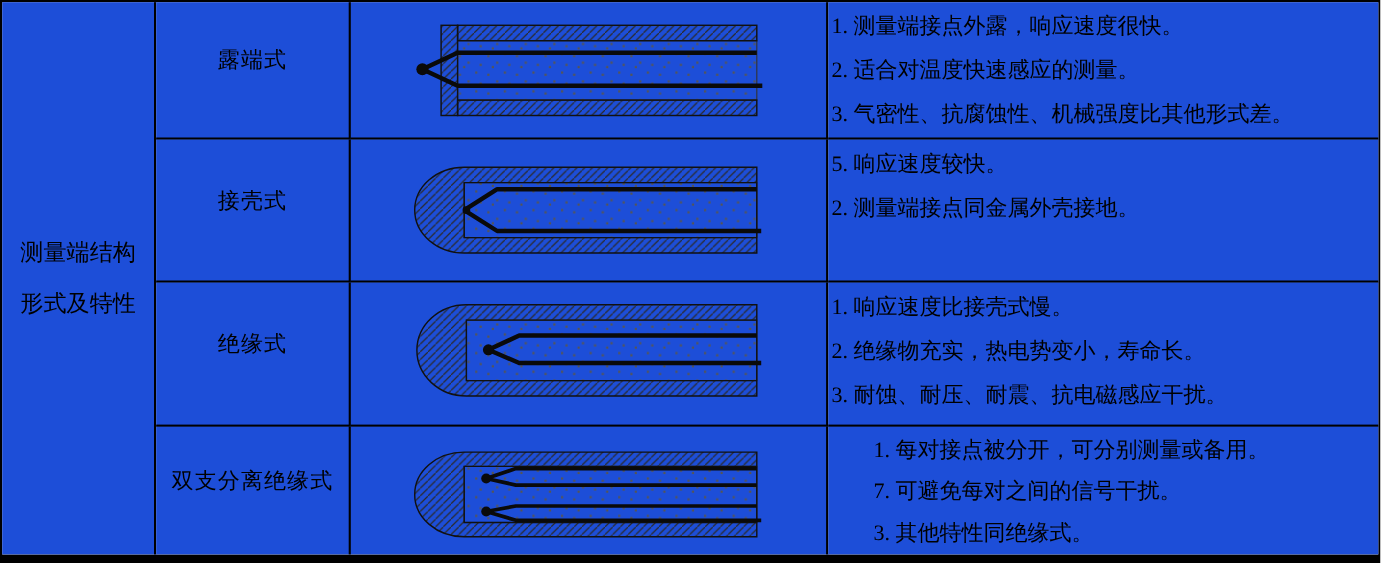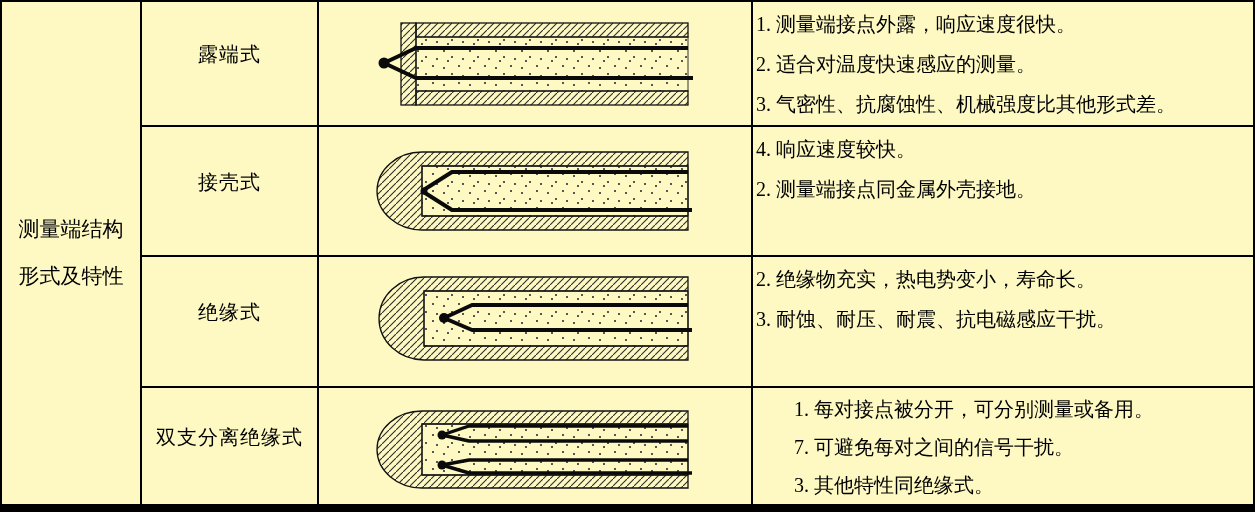--- a/index.html
+++ b/index.html
@@ -13,21 +13,21 @@
     width: 1255px; height: 512px;
     border-left: 2px solid #000;
     border-top: 2px solid #000;
     border-right: 2px solid #000;
     border-bottom: 8px solid #000;
     display: grid;
     grid-template-columns: 140px 177px 434px 1fr;
     grid-template-rows: 125px 130px 131px 116px;
     background: #fff;
   }
-  .cell { background: #fef9c3; }
+  .cell { background: #1d4ed8; }
   .b-r { border-right: 2px solid #000; }
   .b-b { border-bottom: 2px solid #000; }
   .header-cell {
     grid-column: 1; grid-row: 1 / span 4;
     display: flex; flex-direction: column;
     align-items: center; justify-content: center;
     gap: 24px;
     font-size: 21px; line-height: 1.1;
   }
   .type-cell {
@@ -114,21 +114,21 @@
       <rect x="103" y="39" width="266" height="50" fill="url(#s2)" stroke="#333" stroke-width="1"></rect>
 
       <path fill-rule="evenodd" fill="url(#h2)" stroke="#111" stroke-width="1.3" d="M369,25 L103,25 A45,39 0 0 0 103,103 L369,103 Z M103,39 L369,39 L369,89 L103,89 Z"></path>
 
       <polyline points="369,45 133,45 103,64" fill="none" stroke="#0a0a0a" stroke-width="4" stroke-linejoin="round"></polyline>
       <polyline points="373,83 133,83 103,64" fill="none" stroke="#0a0a0a" stroke-width="4" stroke-linejoin="round"></polyline>
       <circle cx="105" cy="64" r="3.5" fill="#0a0a0a"></circle>
     </svg>
   </div>
   <div class="cell features-cell b-b">
-    <div class="feature-line">4. 响应速度较快。</div>
+    <div class="feature-line">5. 响应速度较快。</div>
     <div class="feature-line">2. 测量端接点同金属外壳接地。</div>
   </div>
 
   <div class="cell type-cell b-r b-b">
     <span>绝缘式</span>
   </div>
   <div class="cell diagram-cell b-r b-b">
     <svg width="432" height="129" viewBox="0 0 432 129" xmlns="http://www.w3.org/2000/svg" aria-label="insulated-junction-diagram">
       <defs>
         <pattern id="h3" width="7" height="7" patternUnits="userSpaceOnUse">
@@ -146,20 +146,21 @@
       <rect x="105" y="34" width="264" height="55" fill="url(#s3)" stroke="#333" stroke-width="1"></rect>
 
       <path fill-rule="evenodd" fill="url(#h3)" stroke="#111" stroke-width="1.3" d="M369,20 L105,20 A45,41.5 0 0 0 105,103 L369,103 Z M105,34 L369,34 L369,89 L105,89 Z"></path>
 
       <polyline points="369,48 153,48 125,61" fill="none" stroke="#0a0a0a" stroke-width="4" stroke-linejoin="round"></polyline>
       <polyline points="373,73 153,73 125,61" fill="none" stroke="#0a0a0a" stroke-width="4" stroke-linejoin="round"></polyline>
       <circle cx="125" cy="61" r="5" fill="#0a0a0a"></circle>
     </svg>
   </div>
   <div class="cell features-cell b-b">
+    <div class="feature-line">1. 响应速度比接壳式慢。</div>
     <div class="feature-line">2. 绝缘物充实，热电势变小，寿命长。</div>
     <div class="feature-line">3. 耐蚀、耐压、耐震、抗电磁感应干扰。</div>
   </div>
 
   <div class="cell type-cell b-r">
     <span>双支分离绝缘式</span>
   </div>
   <div class="cell diagram-cell b-r">
     <svg width="432" height="116" viewBox="0 0 432 116" xmlns="http://www.w3.org/2000/svg" aria-label="dual-separated-insulated-junction-diagram">
       <defs>

